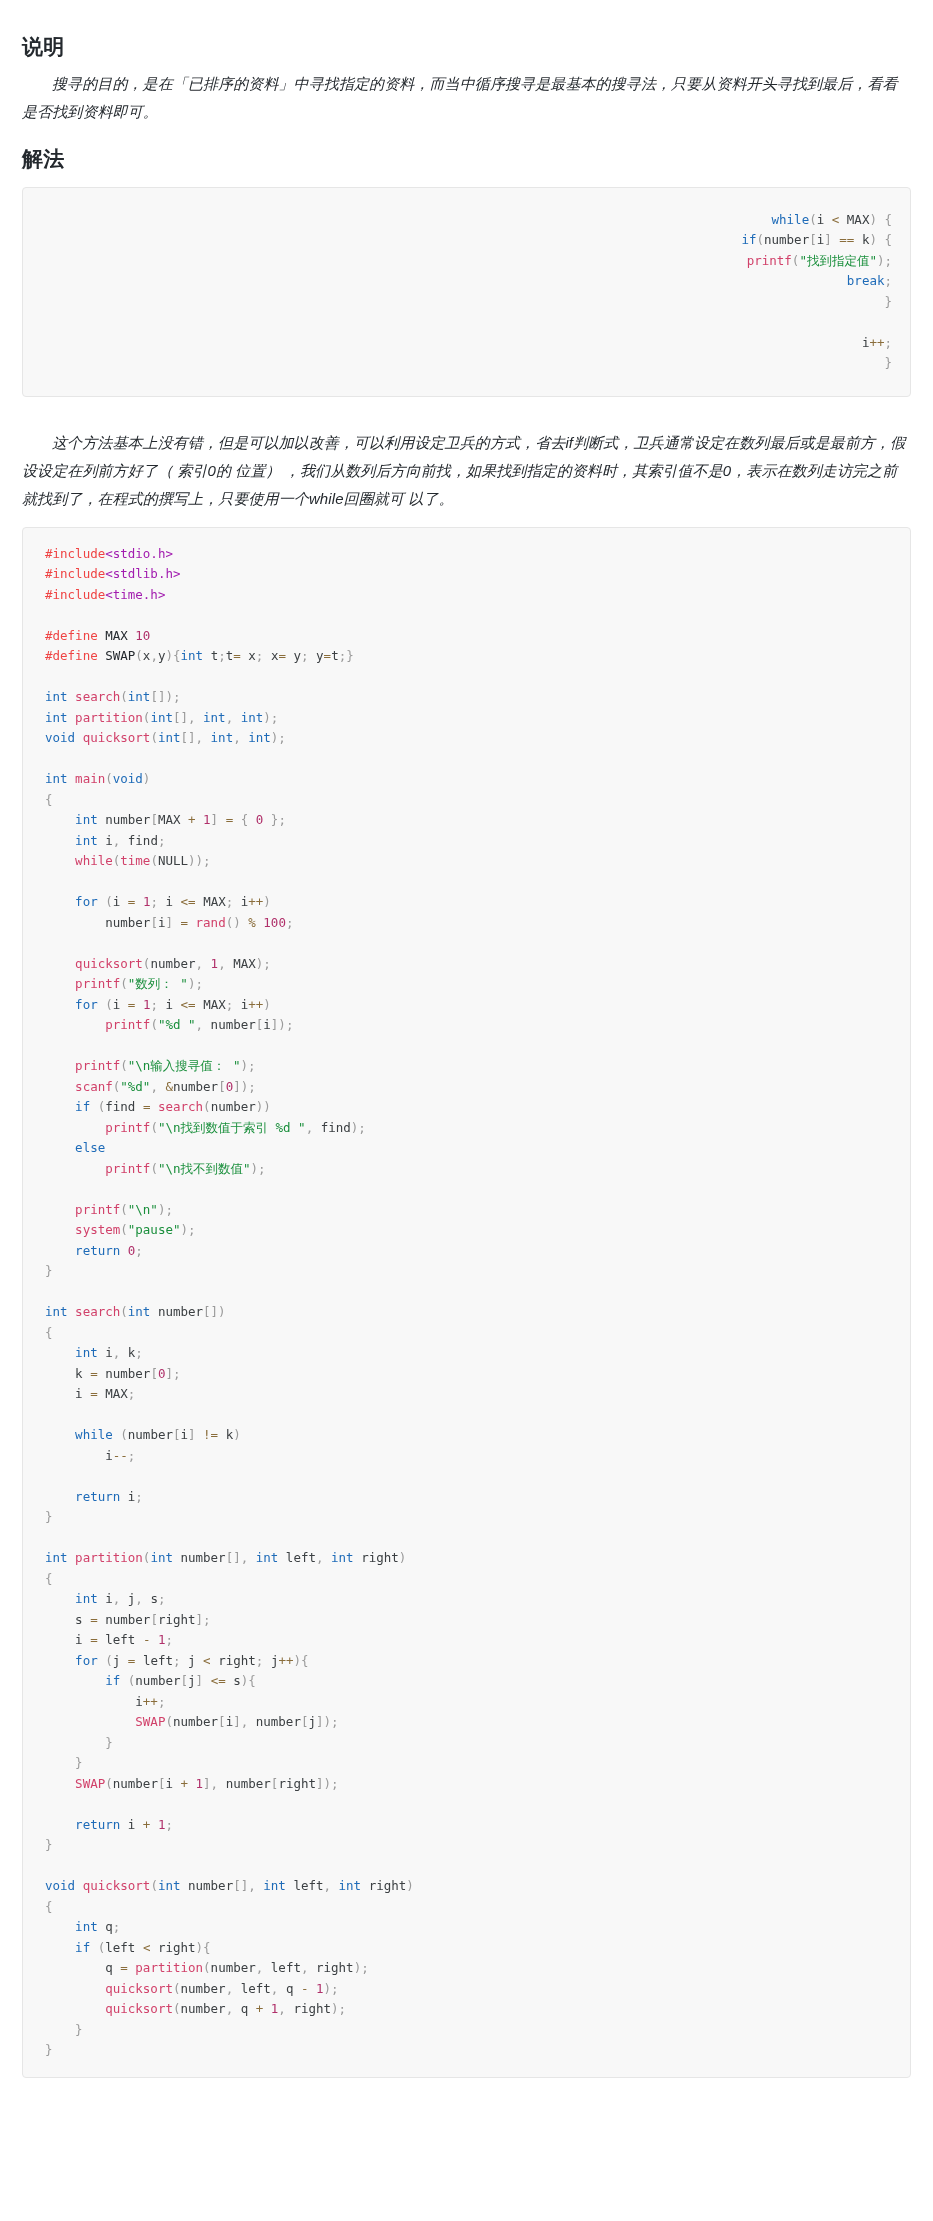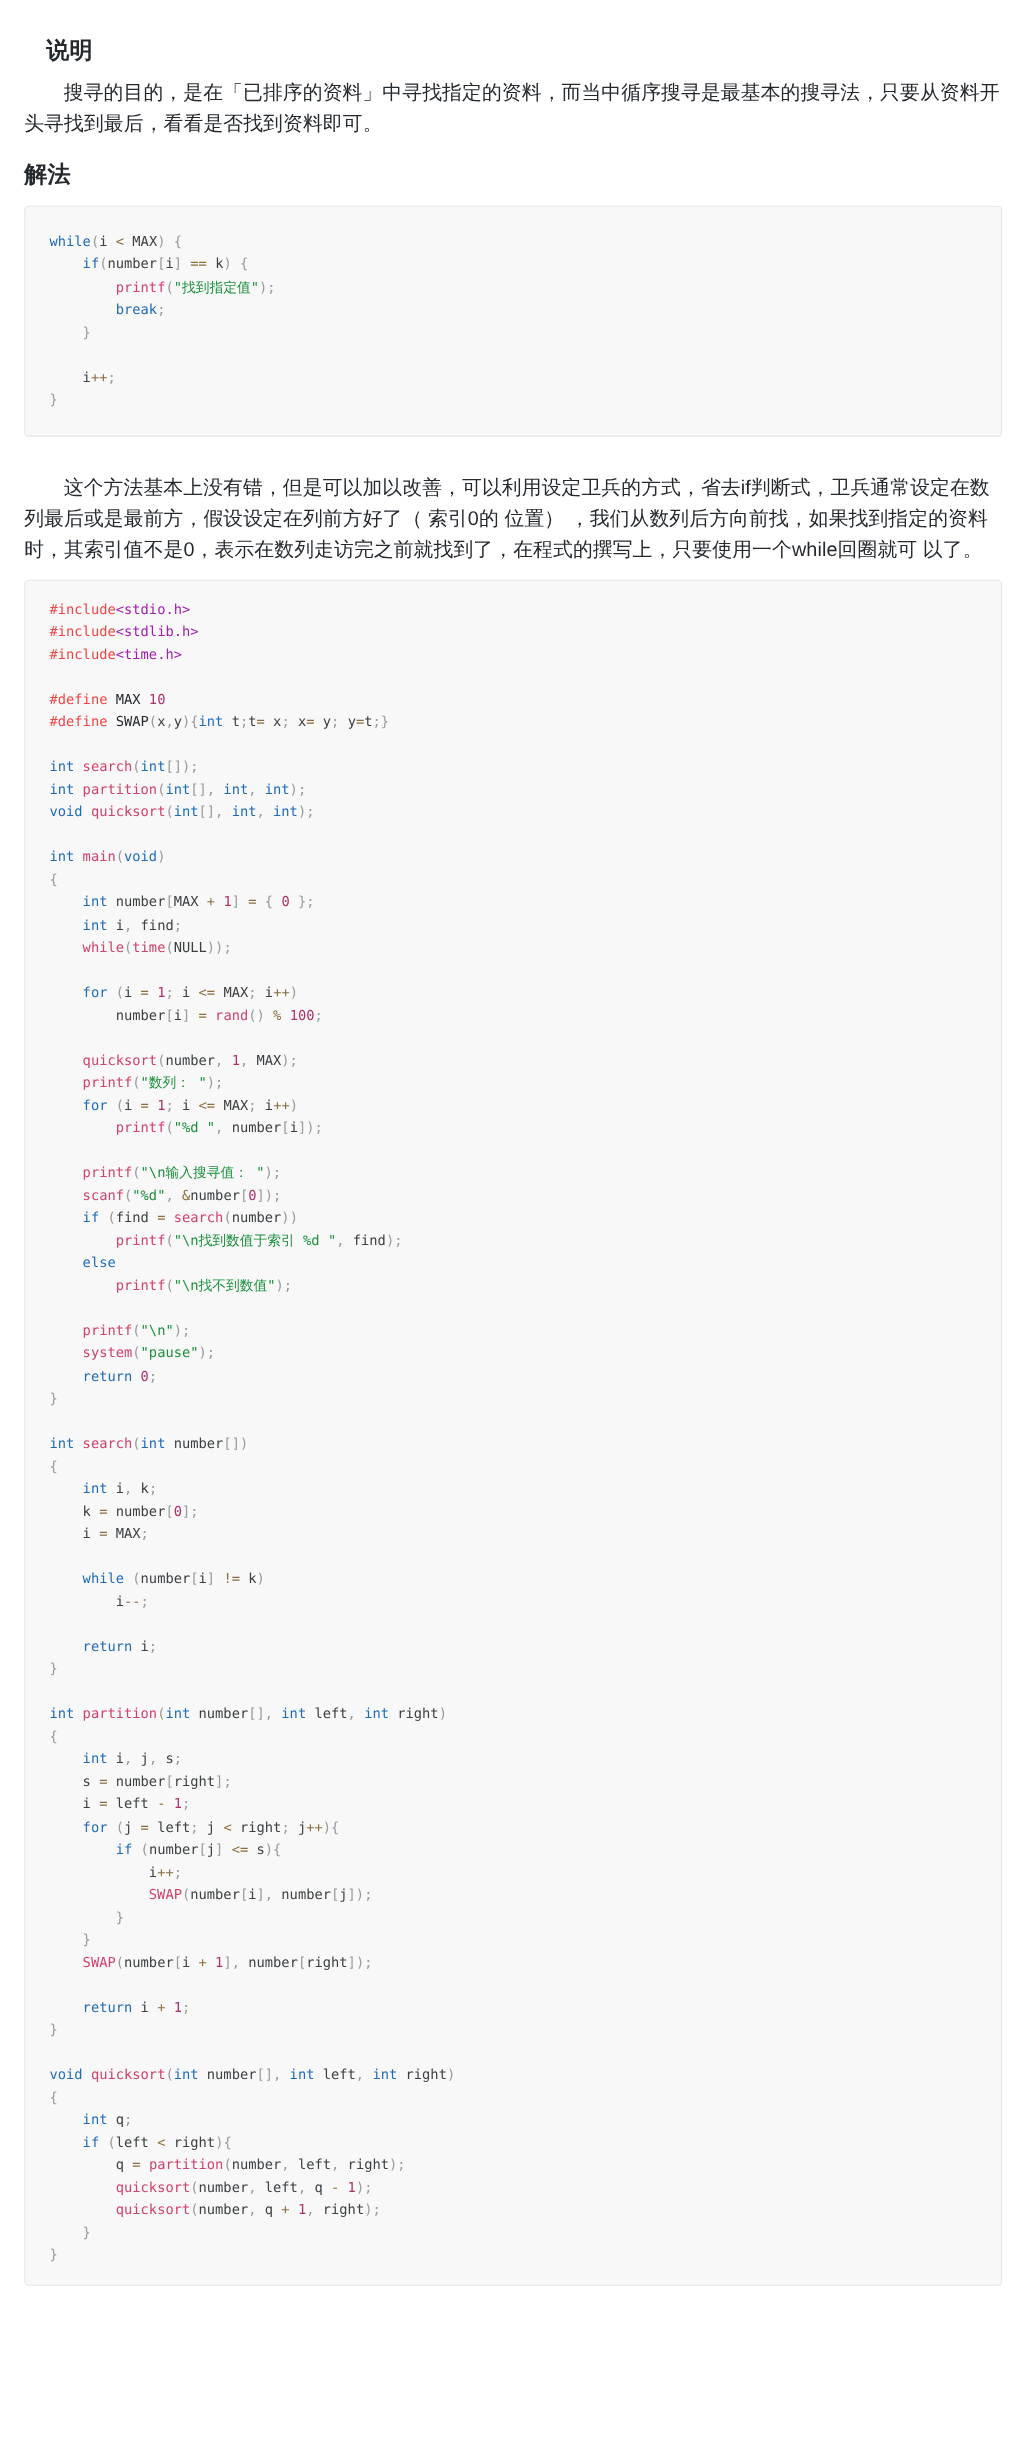--- a/index.html
+++ b/index.html
@@ -19,49 +19,50 @@
     padding: 20px 22px 30px 22px;
   }
   h2.section-title {
     font-size: 21px;
     font-weight: bold;
     line-height: 1.25;
     margin: 12px 0 4px 0;
     color: #24292e;
     letter-spacing: 0.2px;
   }
-  h2.section-title.first { margin-top: 14px; margin-left: 20px; }
+  h2.section-title.first { margin-top: 14px; }
   h2.section-title.solution { margin-top: 20px; }
 
   p.body-text {
-    font-size: 18px;
+    font-size: 15px;
     line-height: 28px;
     margin: 10px 0 0 0;
     color: #24292e;
     text-indent: 2em;
     letter-spacing: 0.1px;
+    font-style: italic;
   }
   p.body-text.tight { margin-top: 0; }
   .block-gap-b { height: 22px; }
 
   pre.code-block {
     background: #f8f8f8;
     border: 1px solid #e6e6e6;
     border-radius: 4px;
     padding: 16px 18px 16px 22px;
     margin: 14px 0 0 0;
     font-family: "DejaVu Sans Mono", "Liberation Mono", monospace;
     font-size: 12.5px;
     line-height: 20.5px;
     color: #444444;
     white-space: pre;
     overflow: hidden;
     letter-spacing: 0px;
   }
-  pre.code-block.small { padding-top: 22px; padding-bottom: 22px; }
+  pre.code-block.small { padding-top: 22px; padding-bottom: 22px; text-align: right; }
 
   
   .k   { color: #1e6bb8; }            
   .fn  { color: #d1416a; }            
   .str { color: #1a8f3c; }            
   .num { color: #b0306a; }            
   .op  { color: #8a6d3b; }            
   .pp  { color: #ef4444; }            
   .inc { color: #a21caf; }            
   .mac { color: #24292e; }            

